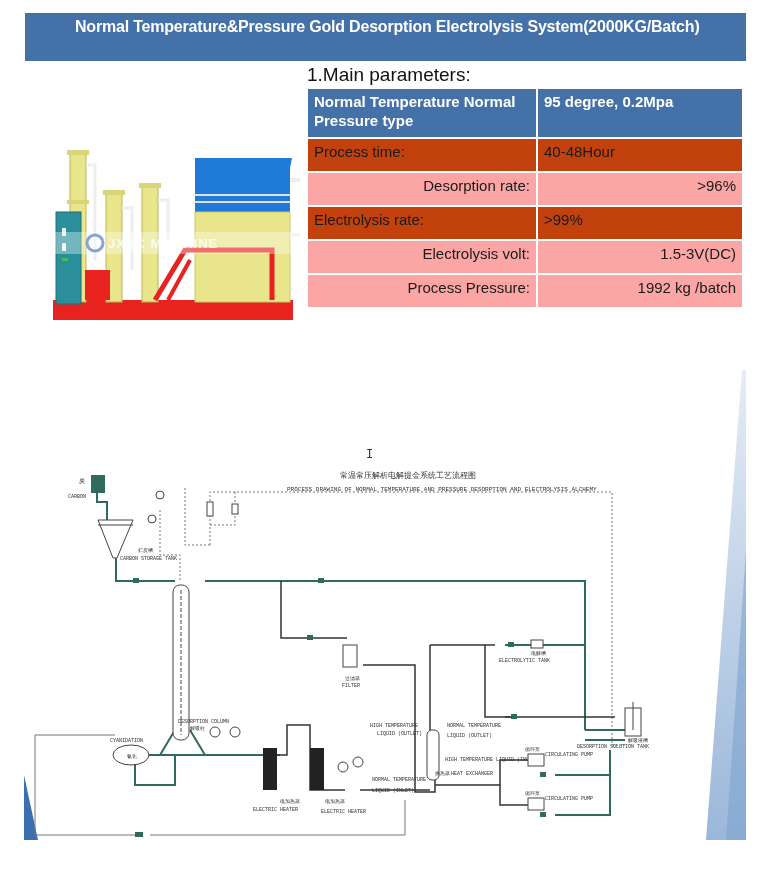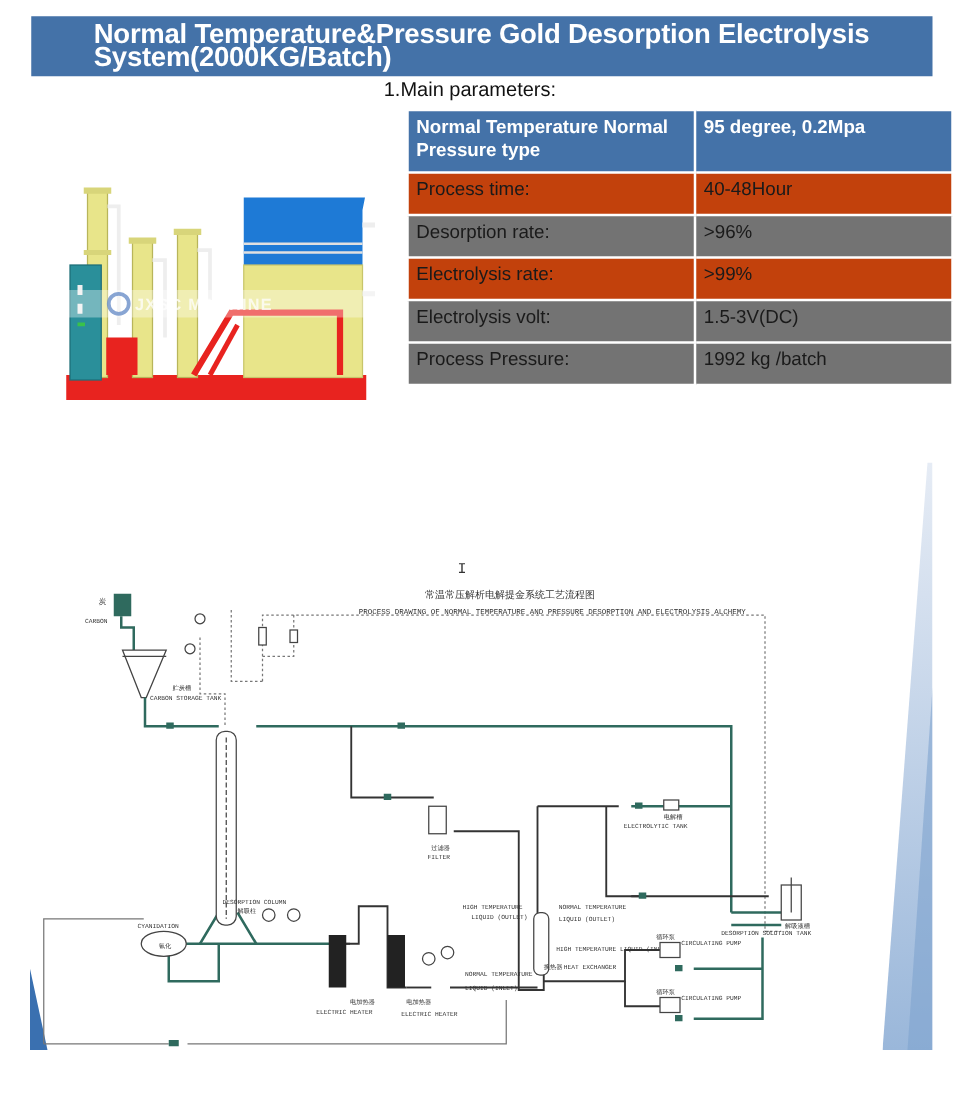--- a/index.html
+++ b/index.html
@@ -7,39 +7,39 @@
     width: 772px; height: 874px; position: relative; overflow: hidden;
     background: #ffffff;
     font-family: "Liberation Sans", sans-serif;
   }
   .header {
     position: absolute; left: 25px; top: 13px; width: 721px; height: 48px;
     background: #4472a8; color: #ffffff;
   }
   .header .title {
     position: absolute; left: 50px; top: 4px; width: 660px;
-    font-weight: bold; font-size: 22px; line-height: 19px; letter-spacing: -0.2px;
+    font-weight: bold; font-size: 16px; line-height: 19px; letter-spacing: -0.2px;
   }
   .section-label {
-    position: absolute; left: 307px; top: 64px; font-size: 16px; color: #111;
+    position: absolute; left: 307px; top: 64px; font-size: 19px; color: #111;
   }
   table.params {
     position: absolute; left: 306px; top: 87px; width: 438px;
-    border-collapse: collapse; table-layout: fixed; margin-left: 19px;
+    border-collapse: collapse; table-layout: fixed;
   }
   table.params td {
     border: 2px solid #ffffff; padding: 4px 6px 0 6px; vertical-align: top;
     font-size: 15px; color: #1a1a1a; height: 34px; box-sizing: border-box;
   }
   table.params tr.head td {
     background: #4472a8; color: #ffffff; font-weight: bold; height: 50px;
     line-height: 19px; padding-top: 3px;
   }
   table.params tr.odd td { background: #c2410c; }
-  table.params tr.even td { background: #737373; }
+  table.params tr.even td { background: #fca5a5; text-align: right; }
   table.params td.c1 { width: 230px; }
 
   .photo { position: absolute; left: 50px; top: 140px; width: 250px; height: 185px; }
   .diagram { position: absolute; left: 25px; top: 440px; width: 720px; height: 400px; }
   .deco-right { position: absolute; right: 26px; top: 370px; width: 40px; height: 470px; }
   .deco-left { position: absolute; left: 24px; top: 775px; width: 20px; height: 65px; }
 </style>
 </head>
 <body>
 

